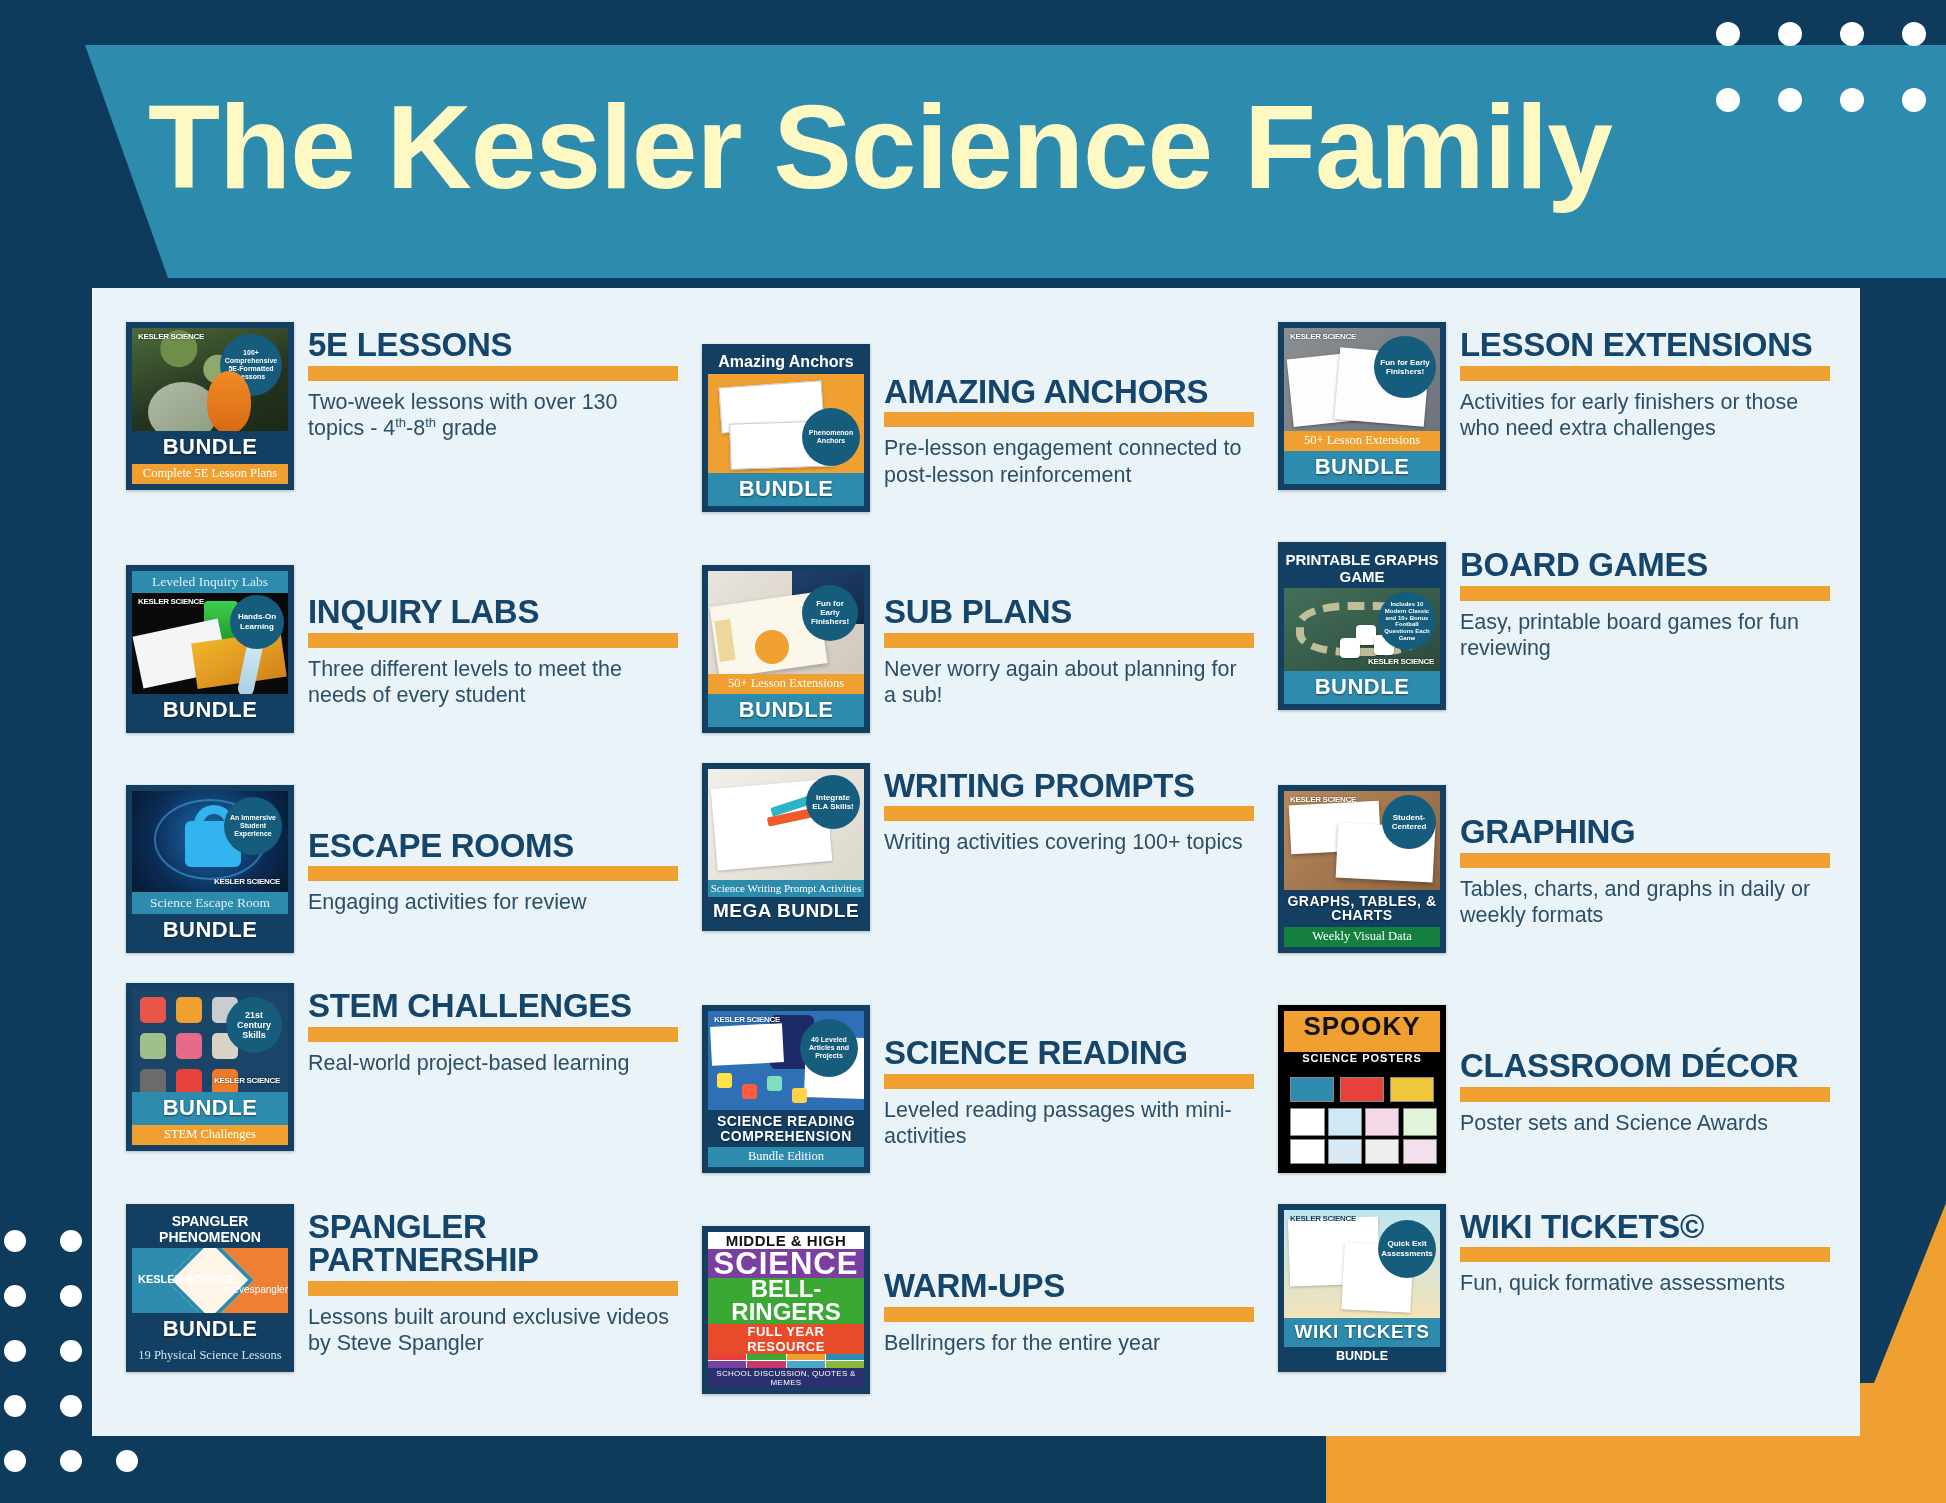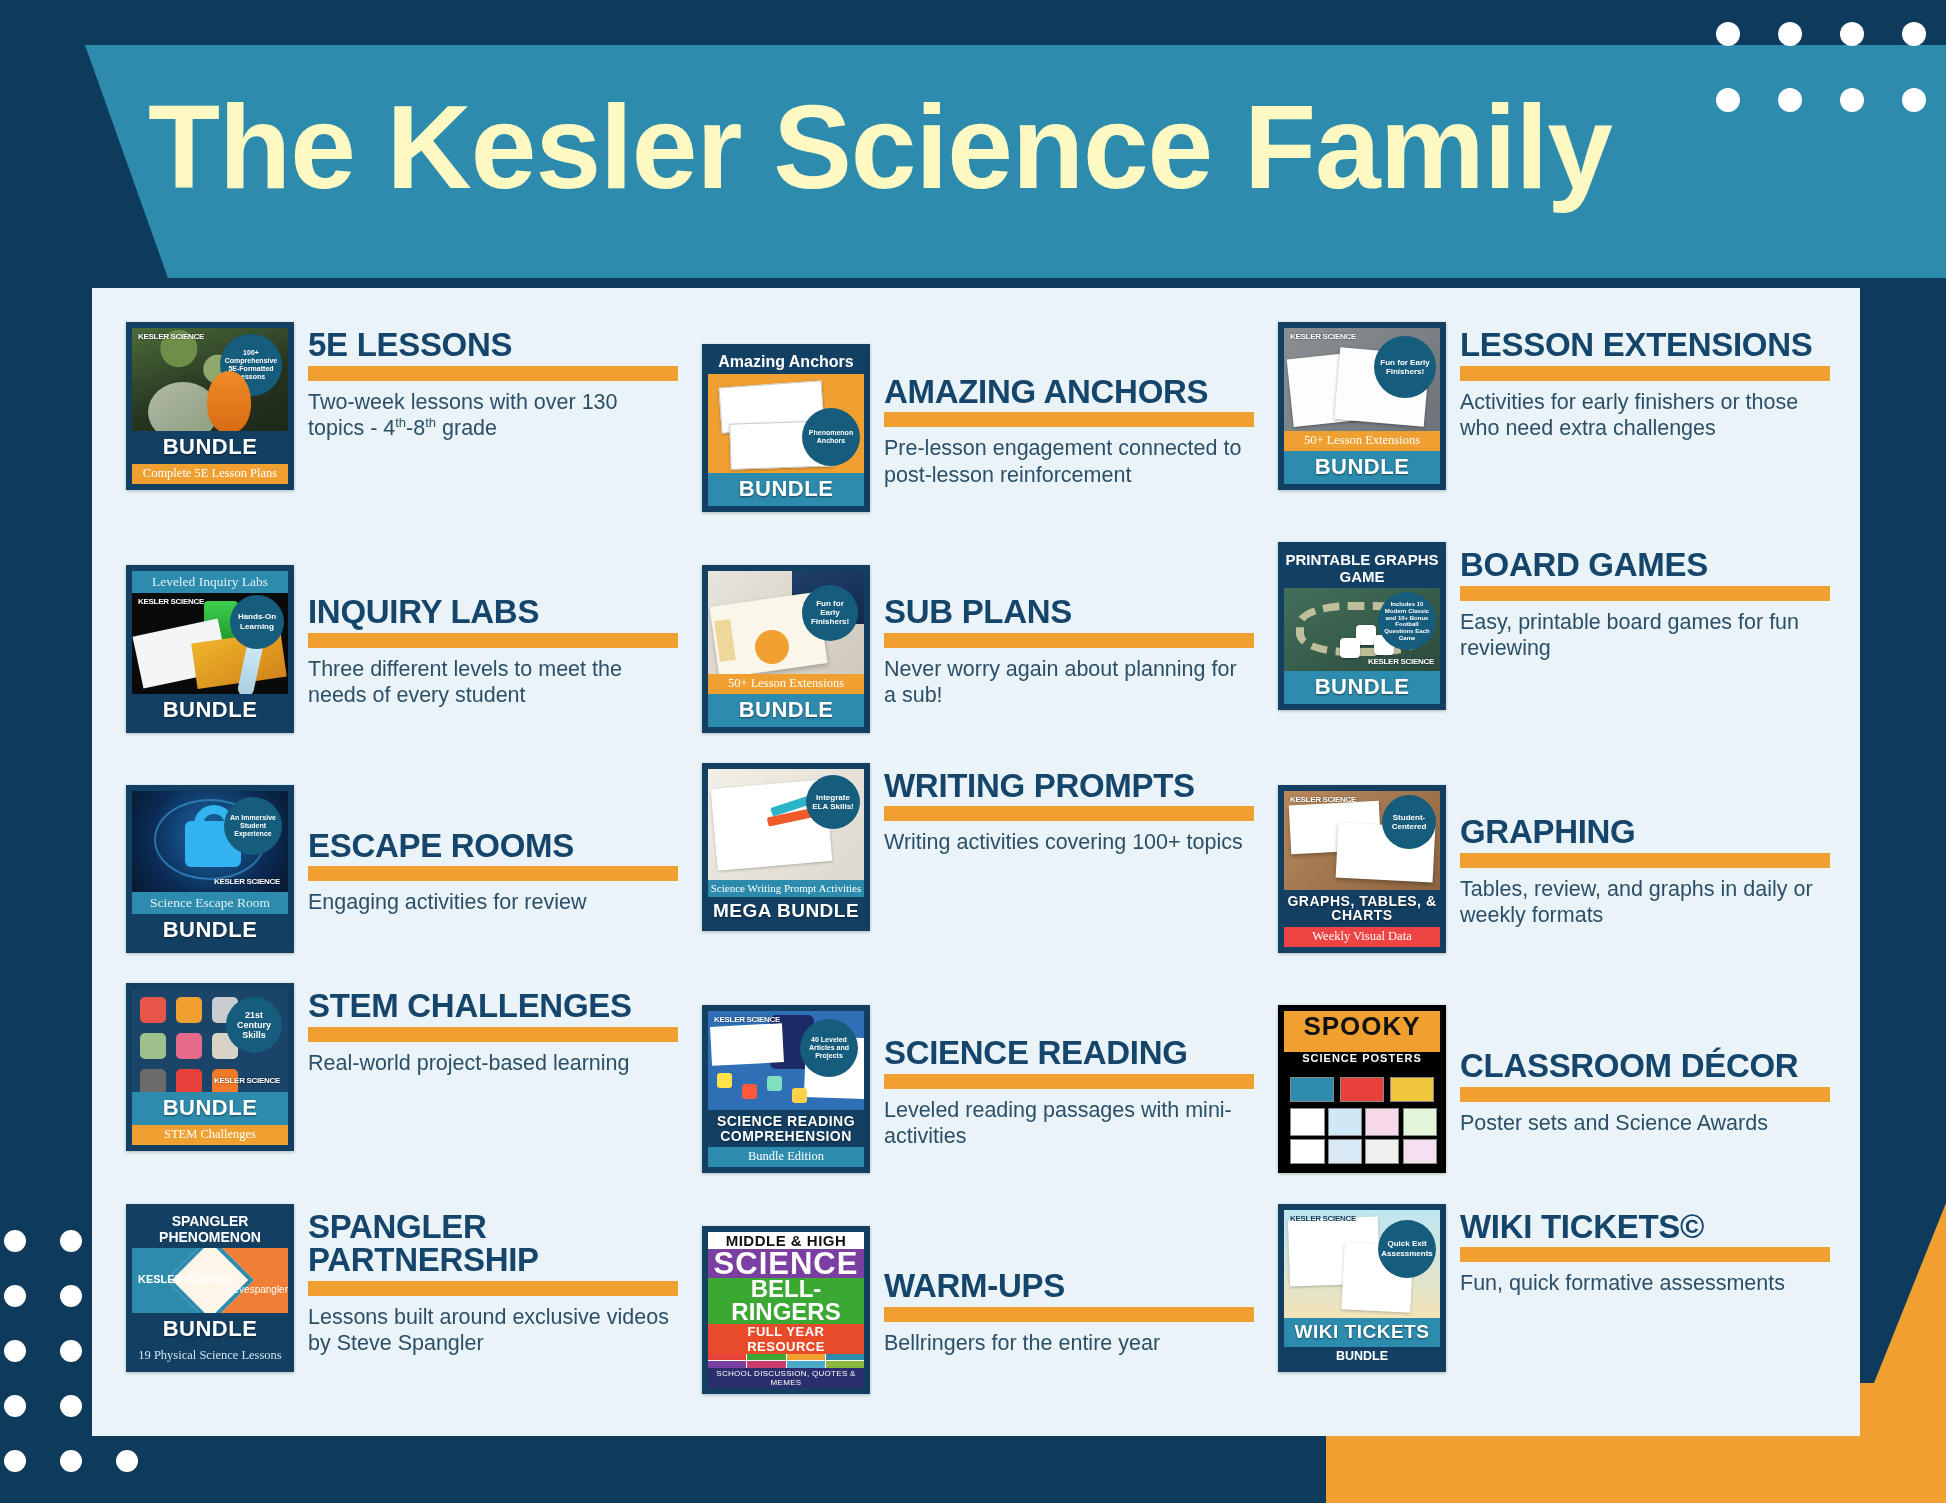--- a/index.html
+++ b/index.html
@@ -405,26 +405,26 @@
 
     <div class="card center">
       <div class="thumb">
         <div class="art graph">
           <span class="sheet s1"></span>
             <span class="sheet s2"></span>
           <span class="klogo">KESLER SCIENCE</span>
           <span class="badge" style="right:4px;top:4px;width:54px;height:54px;font-size:8px">Student-Centered</span>
         </div>
         <div class="cap small">GRAPHS, TABLES, &amp; CHARTS</div>
-        <div class="subcap teal" style="background:#ef4444">Weekly Visual Data</div>
+        <div class="subcap teal" style="background:#15803d">Weekly Visual Data</div>
       </div>
       <div class="txt">
         <div class="title">GRAPHING</div>
         <div class="rule"></div>
-        <div class="desc">Tables, review, and graphs in daily or weekly formats</div>
+        <div class="desc">Tables, charts, and graphs in daily or weekly formats</div>
       </div>
     </div>
 
     <div class="card">
       <div class="thumb">
         <div class="art stem">
           <span class="ic" style="left:8px;top:8px;background:#e8564a"></span>
           <span class="ic" style="left:44px;top:8px;background:#f0a030"></span>
           <span class="ic" style="left:80px;top:8px;background:#c9cdd2"></span>
           <span class="ic" style="left:8px;top:44px;background:#9ec08a"></span>

